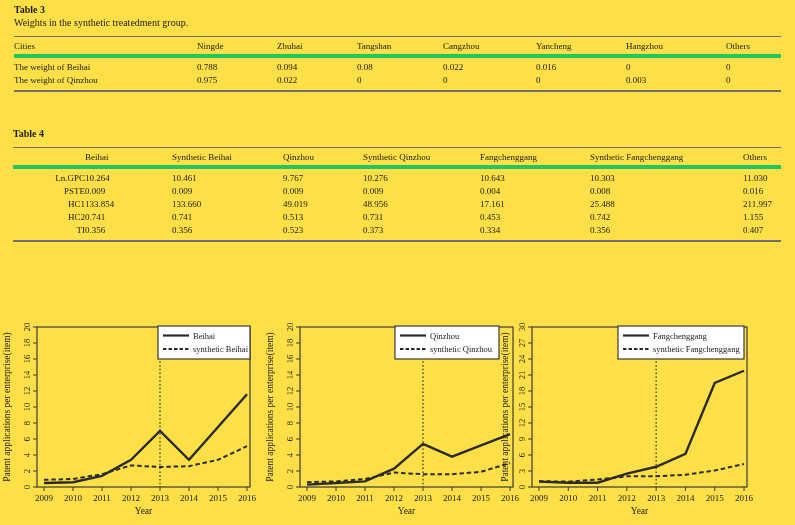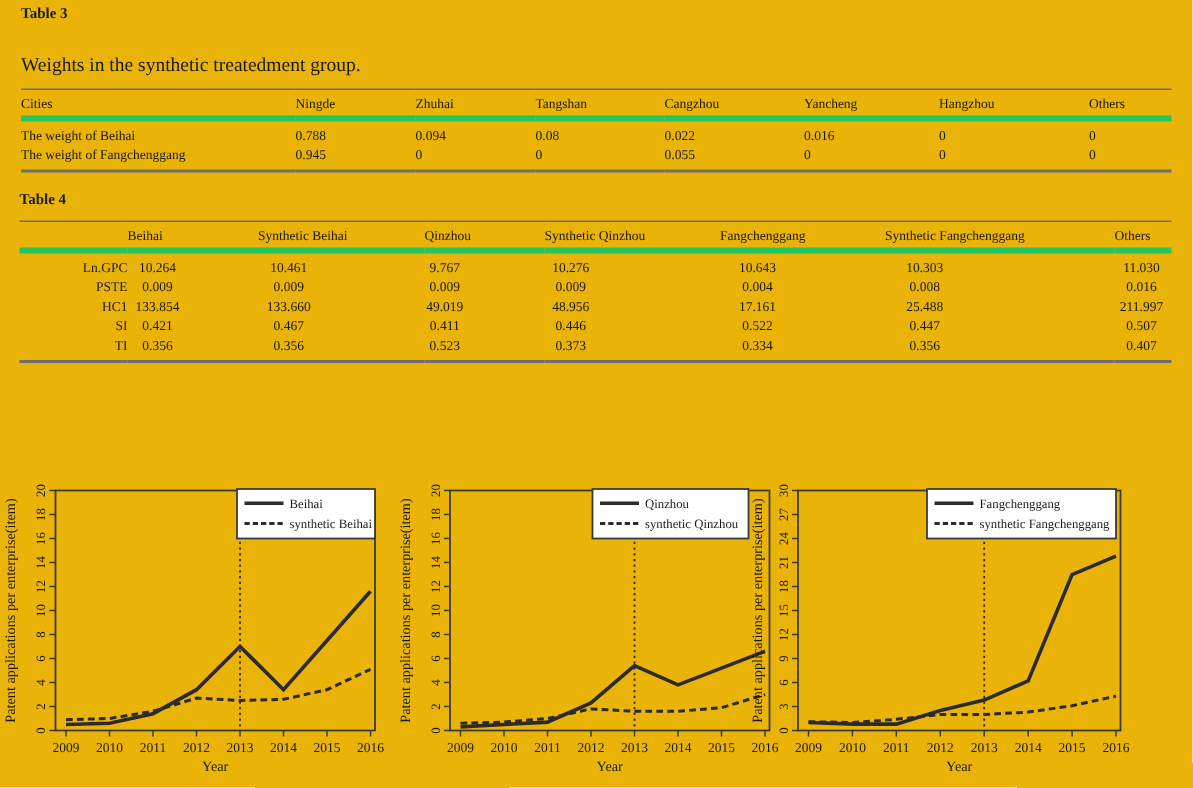--- a/index.html
+++ b/index.html
@@ -1,32 +1,32 @@
 <!DOCTYPE html>
 <html><head>
 <meta charset="utf-8">
 <style>
   html,body{margin:0;padding:0;background:#fff;}
-  #page{position:relative;width:795px;height:525px;background:#eab308;overflow:hidden;
+  #page{position:relative;width:795px;height:525px;background:#fde047;overflow:hidden;
         font-family:"Liberation Serif",serif;color:#1a1a1a;}
   .tblock{position:absolute;left:0;right:0;}
   .ttitle{font-weight:bold;font-size:10px;margin-left:14px;}
-  .tcaption{font-size:13px;margin-left:14px;margin-top:20px;}
+  .tcaption{font-size:10px;margin-left:14px;margin-top:2px;}
   table{border-collapse:collapse;table-layout:fixed;font-size:9px;margin-top:8px;
         border-top:1.5px solid #6f6f6f;border-bottom:2px solid #6f6f6f;}
   #table3{width:767px;margin-left:14px;}
   #table4{width:768px;margin-left:13px;}
   th{font-weight:normal;text-align:left;padding:4px 0 3px 0;border-bottom:4px solid #22c55e;
      font-size:9px;white-space:nowrap;overflow:hidden;}
   td{padding:0;line-height:13px;white-space:nowrap;overflow:hidden;}
   #table3 tbody tr:first-child td{padding-top:3px;}
   #table4 tbody tr:first-child td{padding-top:3px;}
   #table3 tbody tr:last-child td, #table4 tbody tr:last-child td{padding-bottom:3px;}
   #table3 td{text-align:left;}
-  #table4 td{text-align:center;}
+  #table4 td{text-align:left;}
   #table4 td:nth-child(1){text-align:right;}
   #table4 td:nth-child(2){padding-right:47px;}
   #table4 td:nth-child(3){padding-right:70px;}
   #table4 td:nth-child(4){padding-right:53px;}
   #table4 td:nth-child(5){padding-right:82px;}
   #table4 td:nth-child(6){padding-right:60px;}
   #table4 td:nth-child(7){padding-right:100px;}
   #table4 td:nth-child(8){padding-right:2px;}
   .figures{position:absolute;top:314px;left:0;width:795px;height:211px;}
   .chart{position:absolute;top:0;}
@@ -69,27 +69,27 @@
             <td>The weight of Beihai</td>
             <td>0.788</td>
             <td>0.094</td>
             <td>0.08</td>
             <td>0.022</td>
             <td>0.016</td>
             <td>0</td>
             <td>0</td>
           </tr>
           <tr>
-            <td>The weight of Fangchenggang</td>
-            <td>0.945</td>
-            <td>0</td>
-            <td>0</td>
-            <td>0.055</td>
-            <td>0</td>
-            <td>0</td>
+            <td>The weight of Qinzhou</td>
+            <td>0.975</td>
+            <td>0.022</td>
+            <td>0</td>
+            <td>0</td>
+            <td>0</td>
+            <td>0.003</td>
             <td>0</td>
           </tr>
         </tbody>
     </table>
   </div>
 
   <div class="tblock" style="top:128px;">
     <div class="ttitle" style="margin-left:13px;">Table 4</div>
     <table id="table4">
       <colgroup>
@@ -139,28 +139,28 @@
             <td>HC1</td>
             <td>133.854</td>
             <td>133.660</td>
             <td>49.019</td>
             <td>48.956</td>
             <td>17.161</td>
             <td>25.488</td>
             <td>211.997</td>
           </tr>
           <tr>
-            <td>SI</td>
-            <td>0.421</td>
-            <td>0.467</td>
-            <td>0.411</td>
-            <td>0.446</td>
-            <td>0.522</td>
-            <td>0.447</td>
-            <td>0.507</td>
+            <td>HC2</td>
+            <td>0.741</td>
+            <td>0.741</td>
+            <td>0.513</td>
+            <td>0.731</td>
+            <td>0.453</td>
+            <td>0.742</td>
+            <td>1.155</td>
           </tr>
           <tr>
             <td>TI</td>
             <td>0.356</td>
             <td>0.356</td>
             <td>0.523</td>
             <td>0.373</td>
             <td>0.334</td>
             <td>0.356</td>
             <td>0.407</td>

